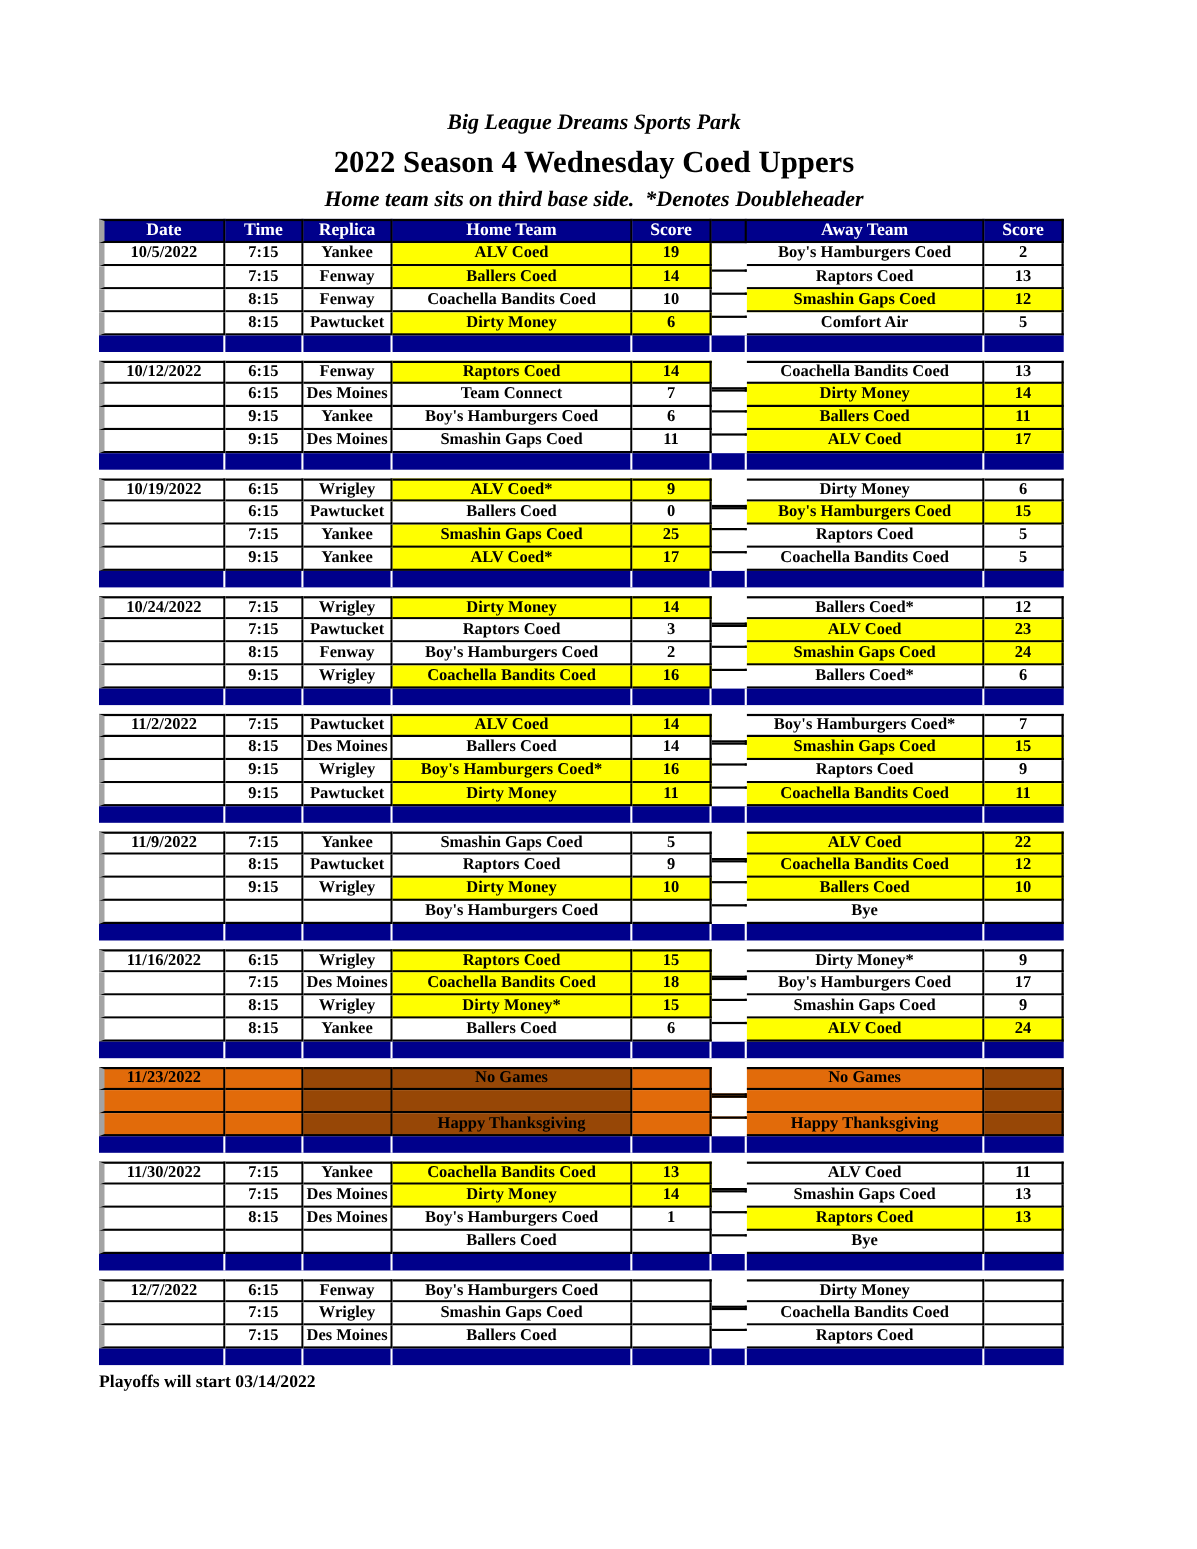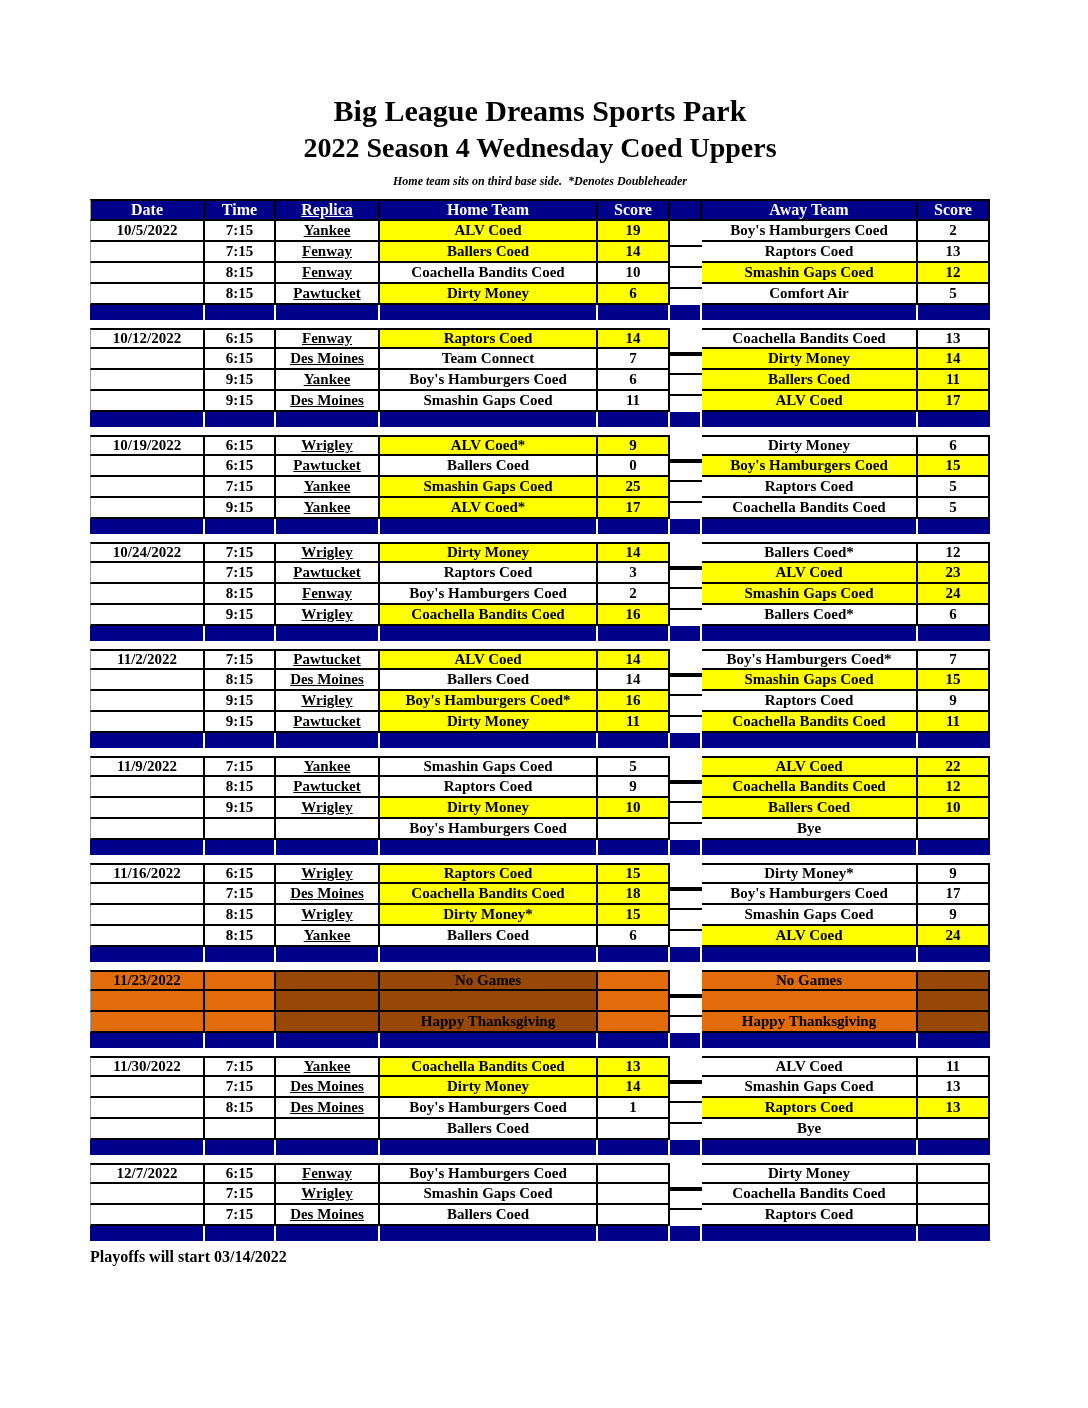--- a/index.html
+++ b/index.html
@@ -5,41 +5,41 @@
   html, body {
     margin: 0; padding: 0;
     width: 1088px; height: 1408px;
     background: #ffffff;
     font-family: "Liberation Serif", "DejaVu Serif", serif;
     font-weight: bold;
     color: #000;
   }
   .page { padding-top: 94px; }
   .titles { width: 900px; margin-left: 90px; text-align: center; }
-  .title    { font-size: 30px; line-height: 34px; }
+  .title    { font-size: 20px; line-height: 34px; font-style: italic; }
   .subtitle { font-size: 28px; line-height: 26px; margin-top: 7px; }
-  .note     { font-size: 12px; line-height: 18px; margin-top: 11px; font-style: italic; white-space: pre-wrap; }
+  .note     { font-size: 20px; line-height: 18px; margin-top: 11px; font-style: italic; white-space: pre-wrap; }
 
   .table { width: 900px; margin-left: 90px; margin-top: 9px; }
   .row  { display: flex; height: 21px; }
   .row.hdr { height: 22px; }
   .cell {
     box-sizing: border-box;
     display: flex; align-items: center; justify-content: center;
     border-right: 2px solid #000;
     border-bottom: 2px solid #000;
     font-size: 15px; line-height: 1;
     overflow: hidden; white-space: nowrap;
     background: #fff;
   }
-  .cell:first-child { border-left: 1px solid #a3a3a3; text-align: right; }
+  .cell:first-child { border-left: 5px solid #a3a3a3; text-align: right; }
   .gs .cell { border-top: 2px solid #000; }
   .hdr .cell { background: var(--navy); color: #fff; font-size: 16px; }
 
-  .c0 { width: 115px; } .c1 { width: 71px; } .c2 { width: 104px; text-decoration: underline; }
+  .c0 { width: 115px; } .c1 { width: 71px; } .c2 { width: 81px; }
   .c3 { width: 218px; } .c4 { width: 72px; } .c5 { width: 32px; }
   .c6 { width: 216px; } .c7 { width: 72px; }
 
   .vs { font-style: italic; font-size: 13px; margin-top: 24px; }
   .hl { background: var(--yellow); }
   .org { background: var(--orange); }
   .brn { background: var(--brown); }
 
   .sep { display: flex; height: 15px; }
   .sep .scell {

